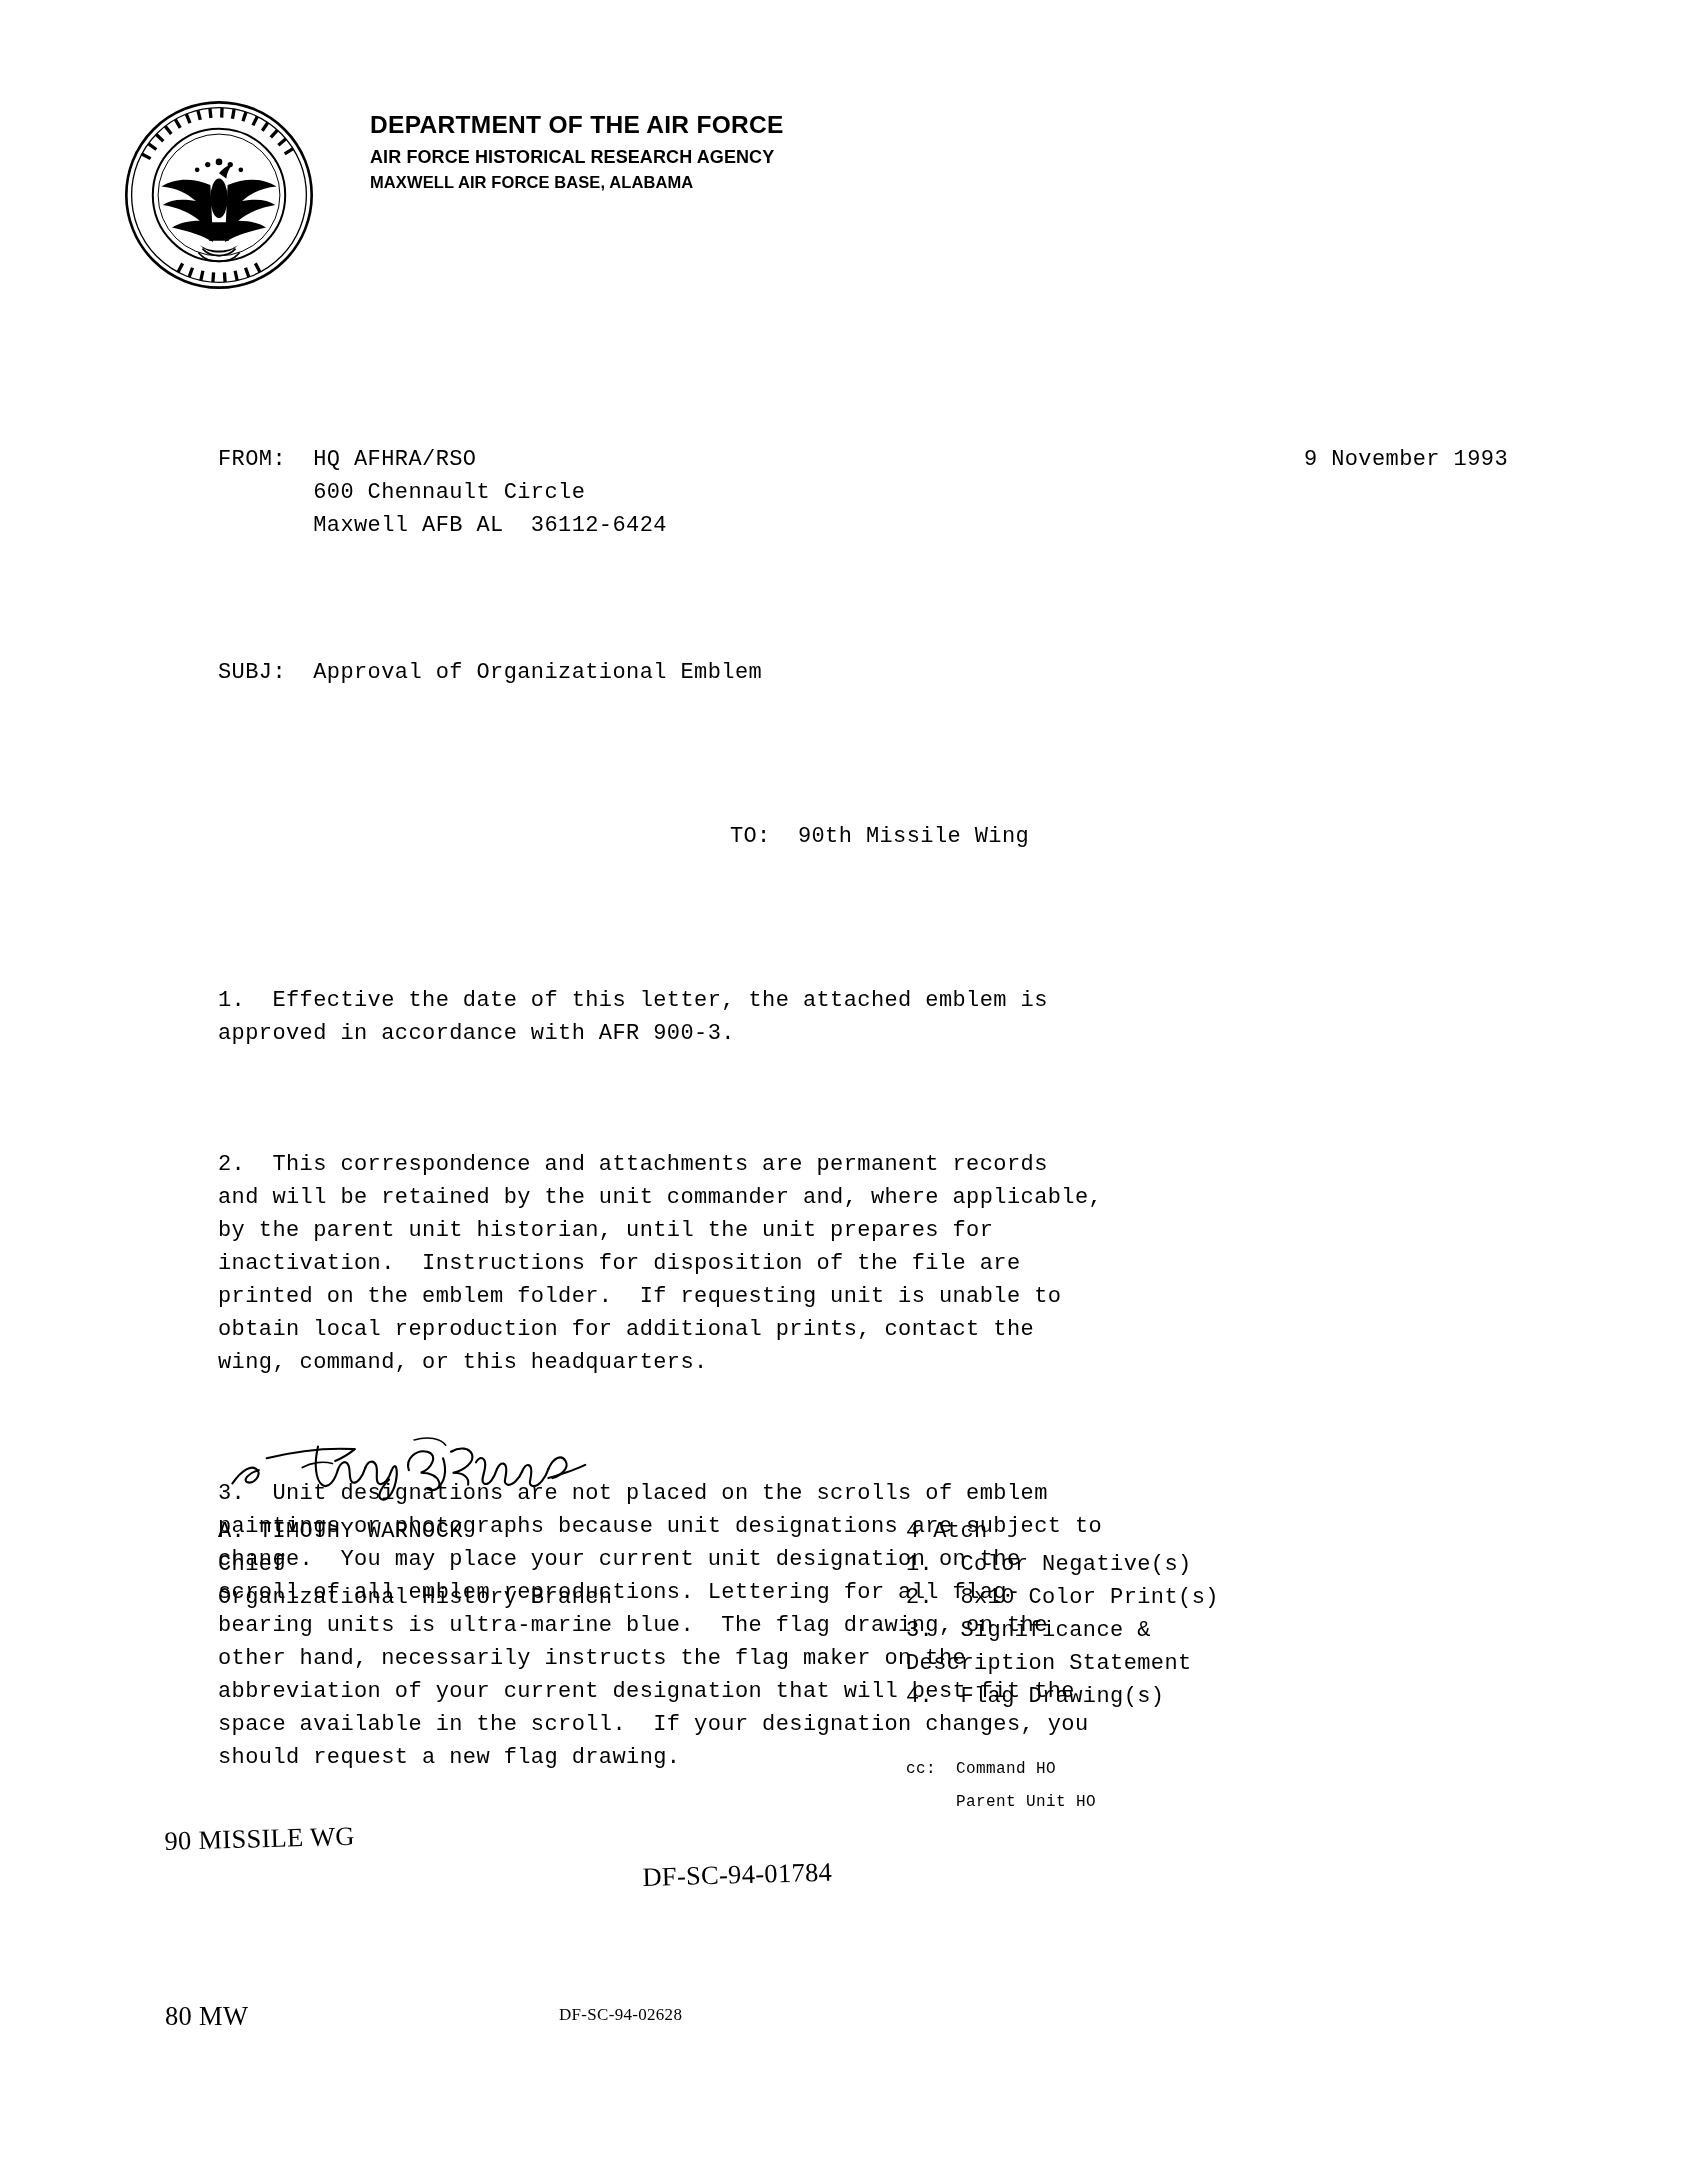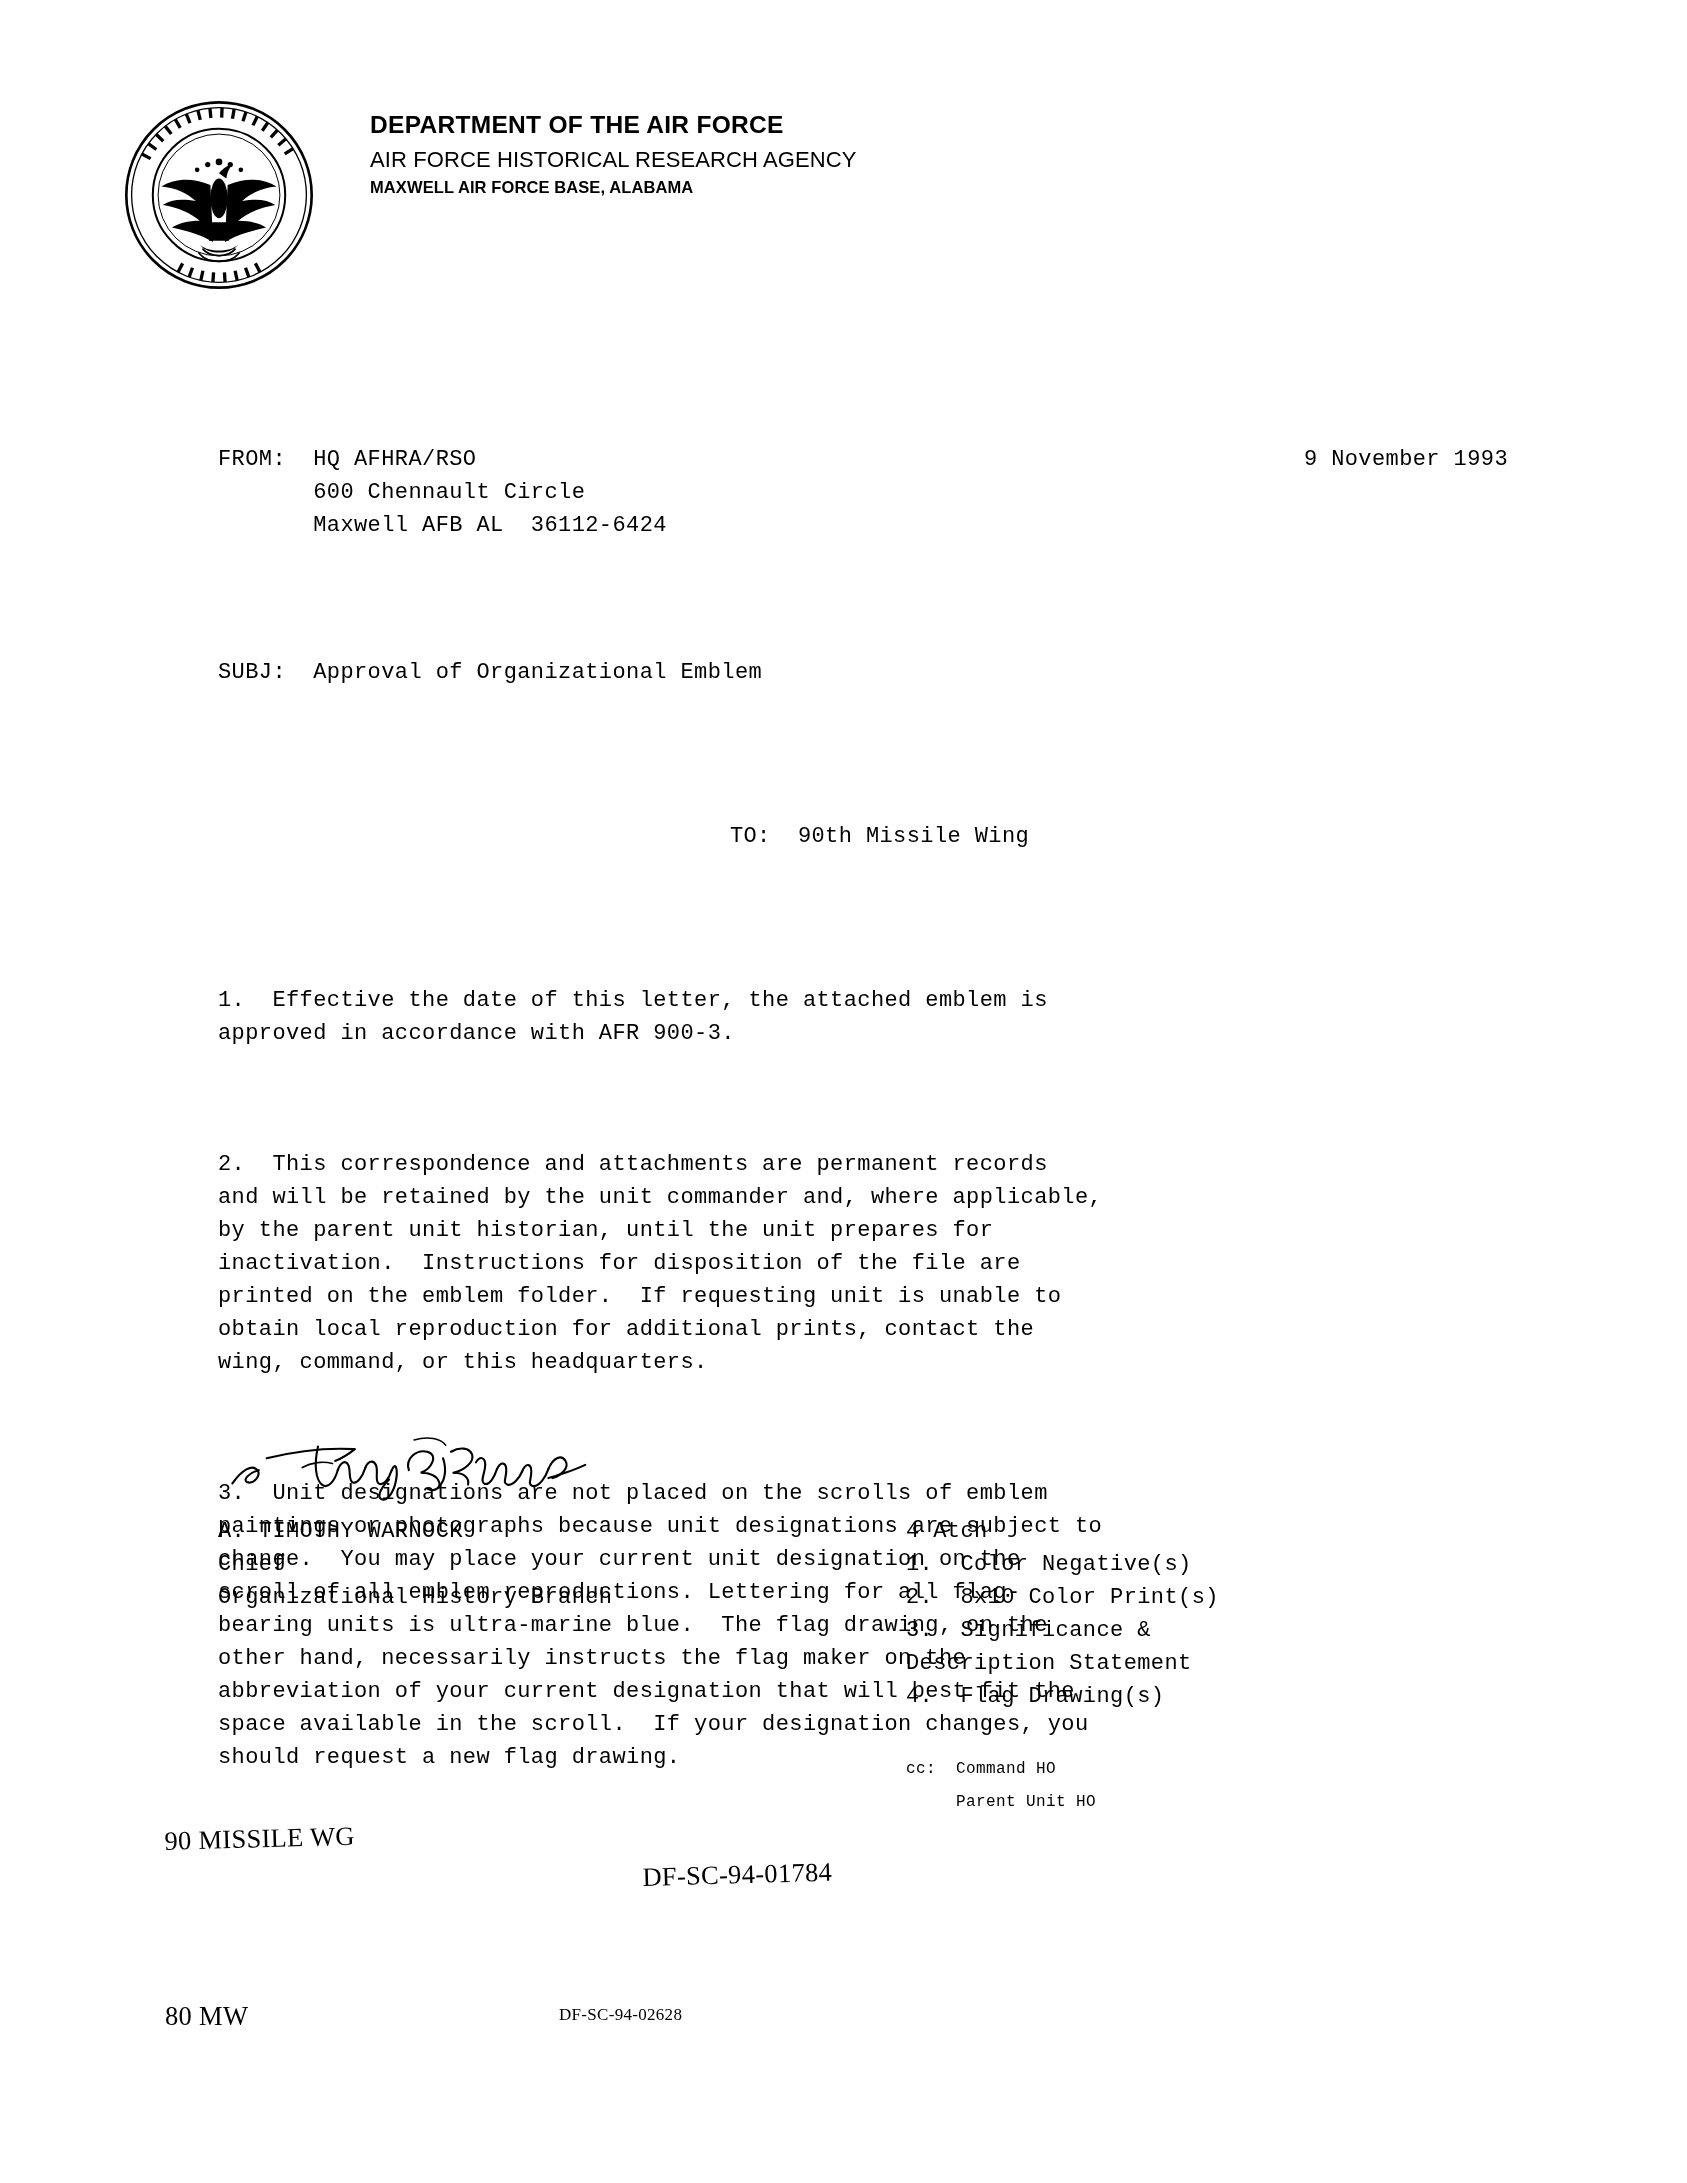--- a/index.html
+++ b/index.html
@@ -42,22 +42,22 @@
   }
   .lh-1 {
     font-family: "Liberation Sans", sans-serif;
     font-weight: bold;
     font-size: 24.5px;
     letter-spacing: 0.3px;
     margin: 0 0 8px 0;
   }
   .lh-2 {
     font-family: "Liberation Sans", sans-serif;
-    font-weight: normal;
-    font-size: 22px;
+    font-weight: bold;
+    font-size: 18px;
     letter-spacing: 0.1px;
     margin: 0 0 5.3px 0;
   }
   .lh-3 {
     font-family: "Liberation Sans", sans-serif;
     font-weight: bold;
     font-size: 16.5px;
     letter-spacing: 0.1px;
     margin: 0;
   }

